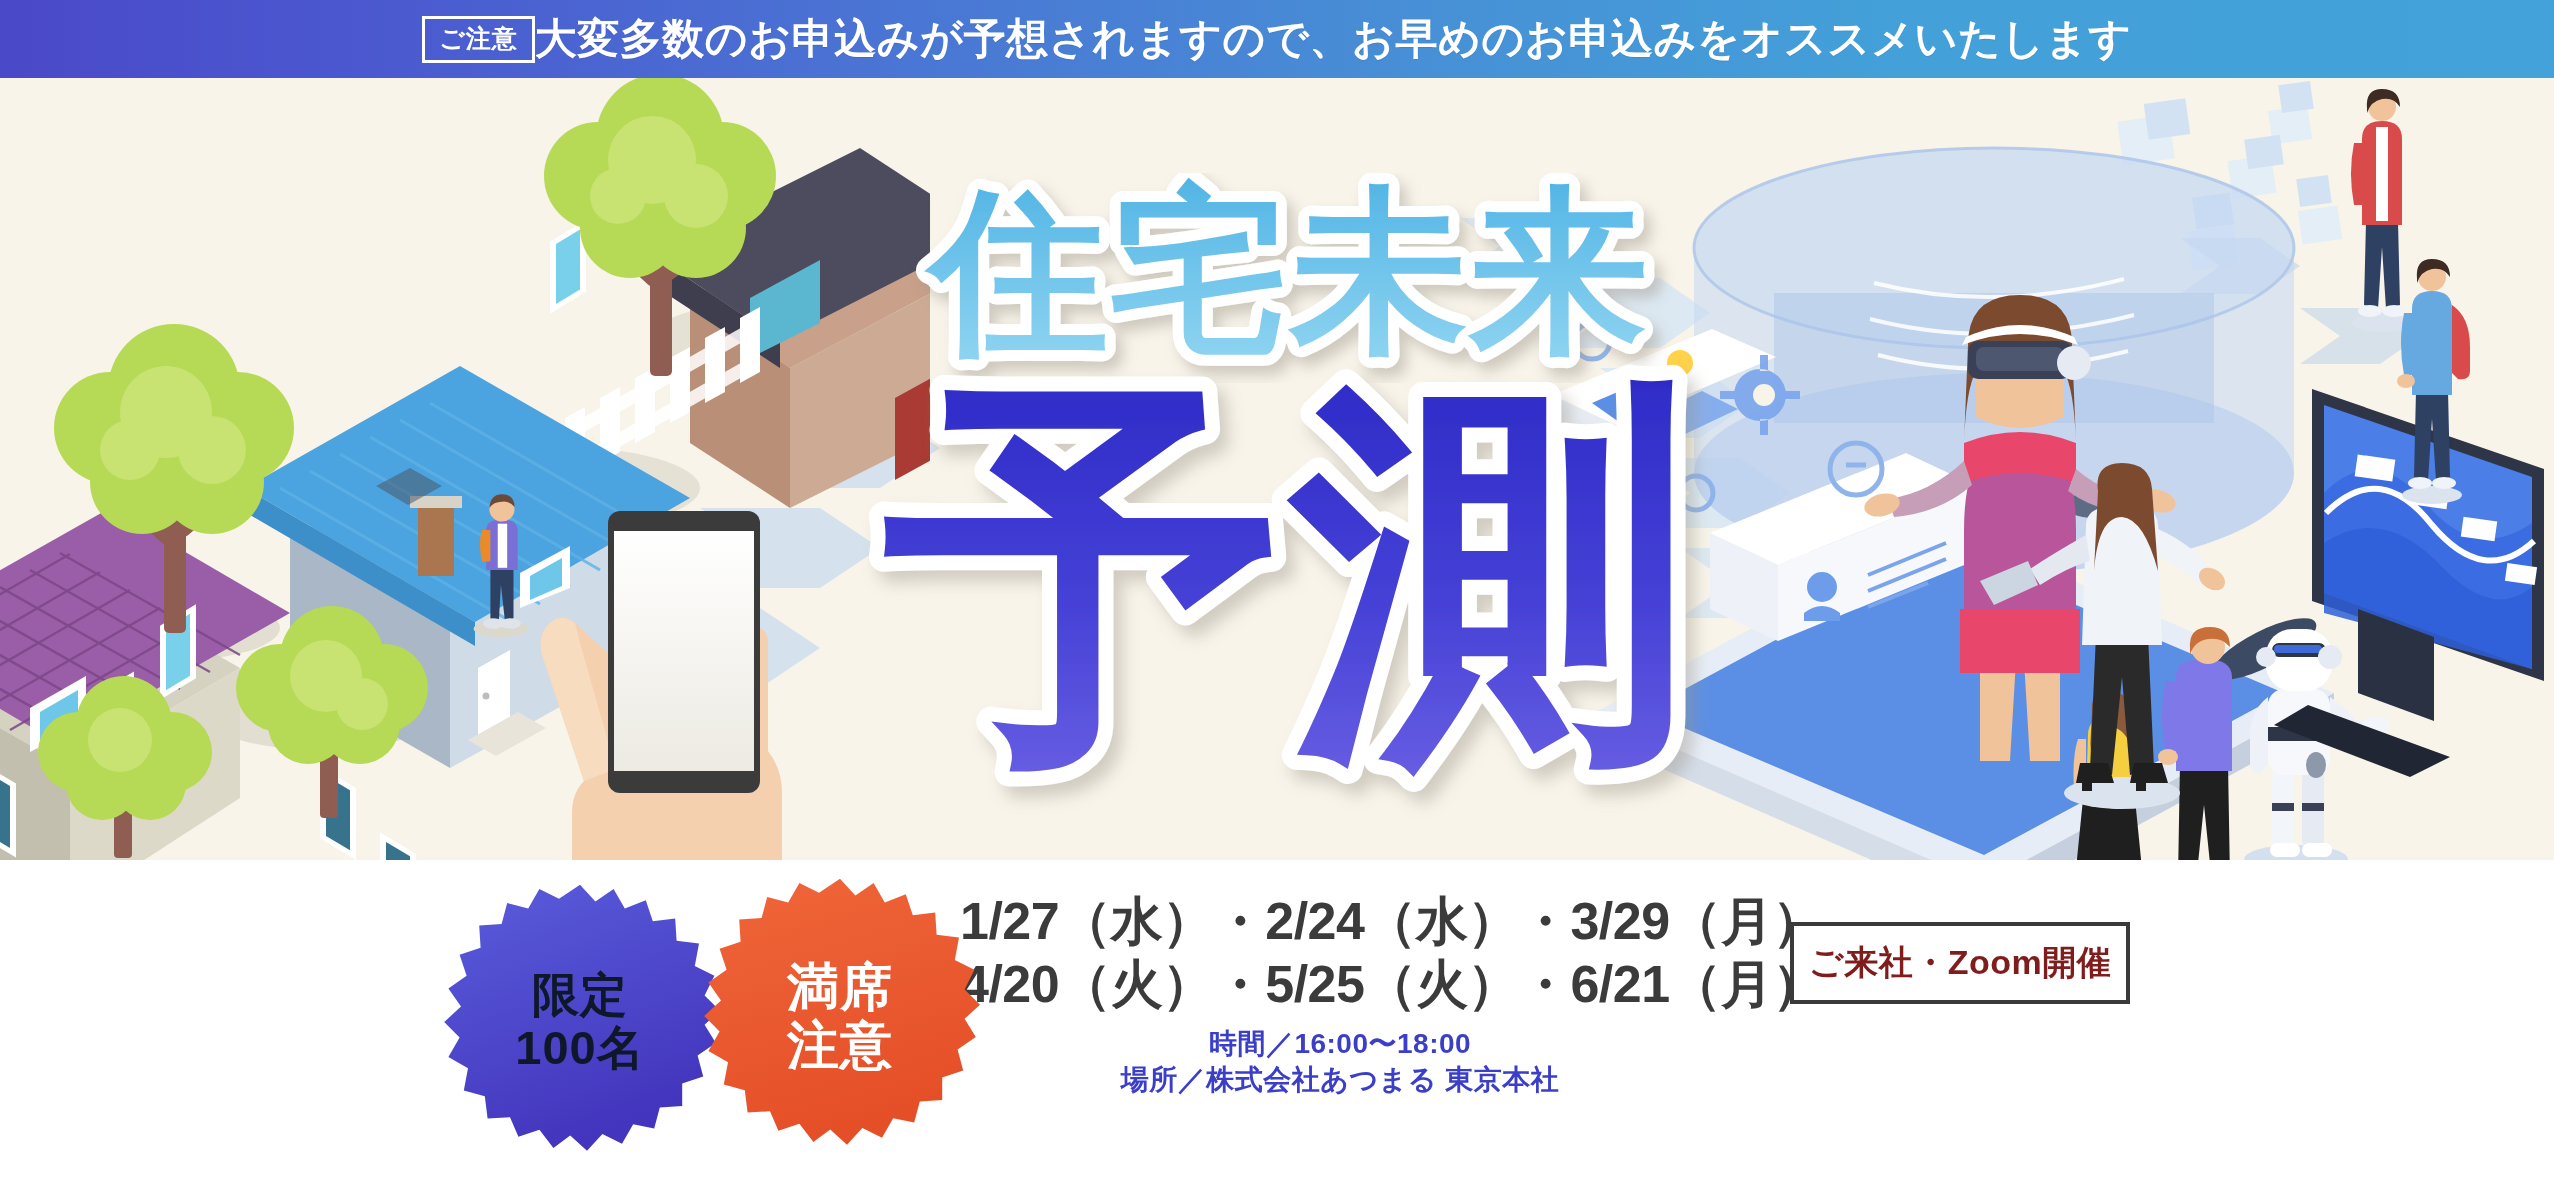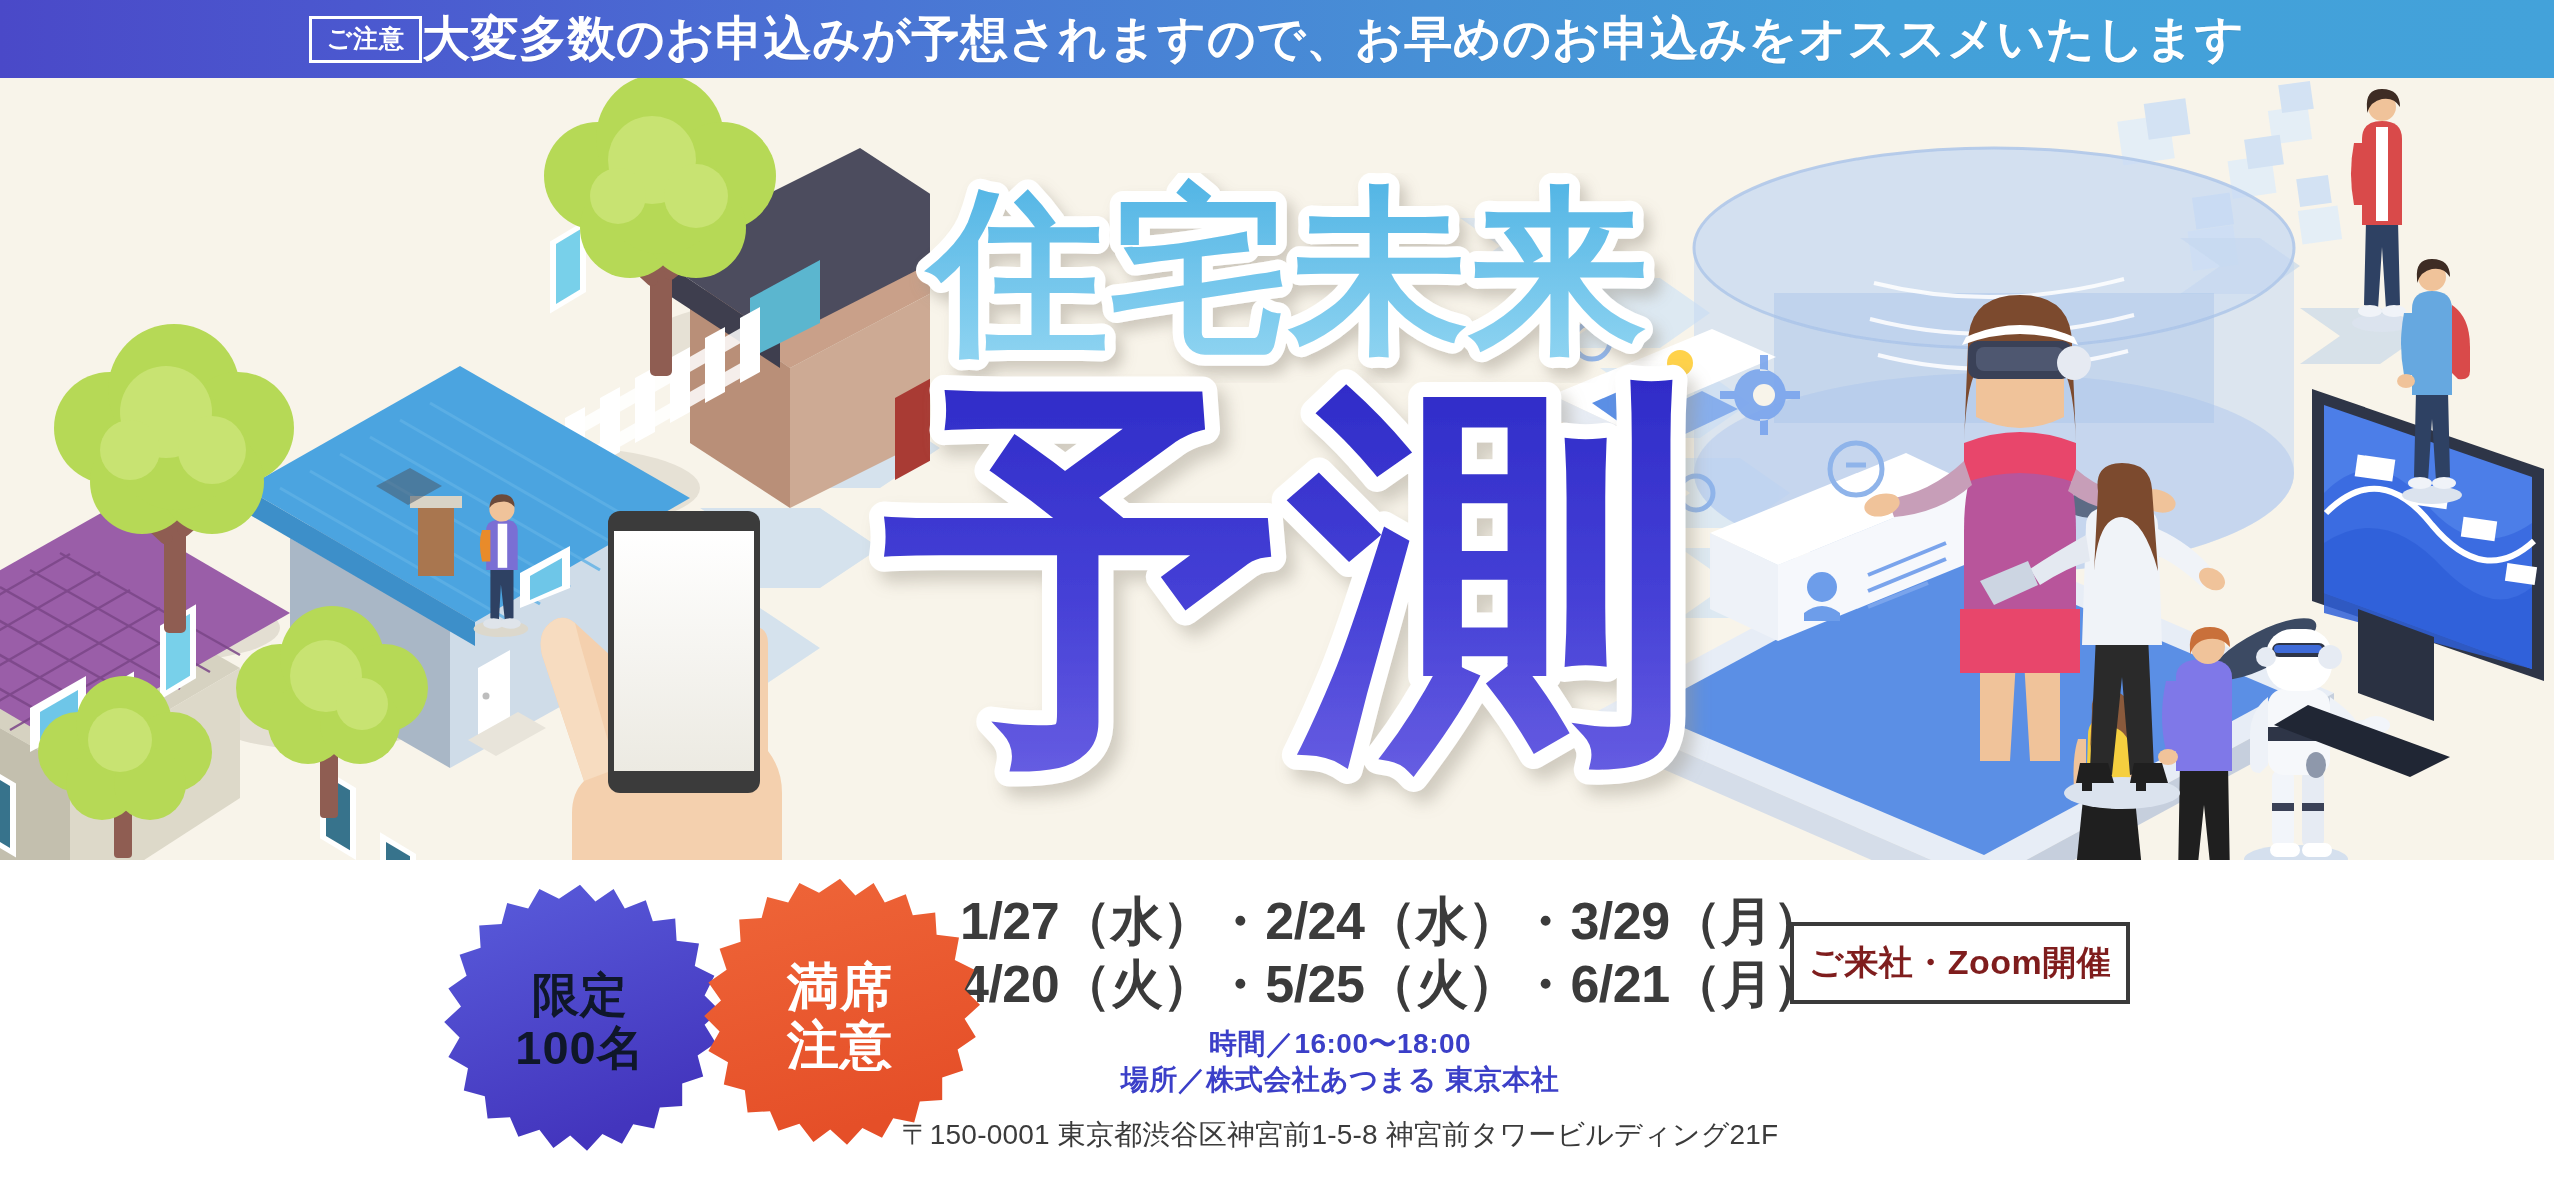--- a/index.html
+++ b/index.html
@@ -15,21 +15,21 @@
     background:linear-gradient(90deg,#4a49c8 0%, #4b58cf 14%, #4a74d4 34%, #4790d6 56%, #43a0d9 74%, #43a2da 100%);
     display:flex; align-items:center; justify-content:center; 
     z-index:60;
   }
   #notice-badge {
     border:3px solid #ffffff; color:#ffffff; font-weight:bold;
     font-size:25px; line-height:1; padding:7px 14px 9px 14px; letter-spacing:1px;
     white-space:nowrap;
   }
   #notice-text {
-    color:#ffffff; font-weight:bold; font-size:48px; letter-spacing:0.5px;
+    color:#ffffff; font-weight:bold; font-size:42px; letter-spacing:0.5px;
     white-space:nowrap; text-shadow:0 1px 0 rgba(0,0,0,.08);
   }
 
   
   #hero {
     position:absolute; left:0; top:78px; width:2554px; height:782px;
     background:#f8f4ea; overflow:hidden;
   }
   #hero-bg-chevrons { position:absolute; inset:0; z-index:1; }
   #illus-left  { position:absolute; left:-10px; top:-10px; width:940px; height:800px; z-index:2; }
@@ -564,19 +564,18 @@
     <div id="dates">
       <div class="date-line">1/27（水）・2/24（水）・3/29（月）</div>
       <div class="date-line">4/20（火）・5/25（火）・6/21（月）</div>
     </div>
 
     <div id="meta">
       <div class="meta-line">時間／16:00〜18:00</div>
       <div class="meta-line">場所／株式会社あつまる 東京本社</div>
     </div>
 
-    <div id="address">〒150-0001 東京都渋谷区神宮前1-5-8 神宮前タワービルディング21F</div>
 
     <div id="box-venue">
       <span>ご来社・Zoom開催</span>
     </div>
   </div>
 </div>
 
 </body></html>

